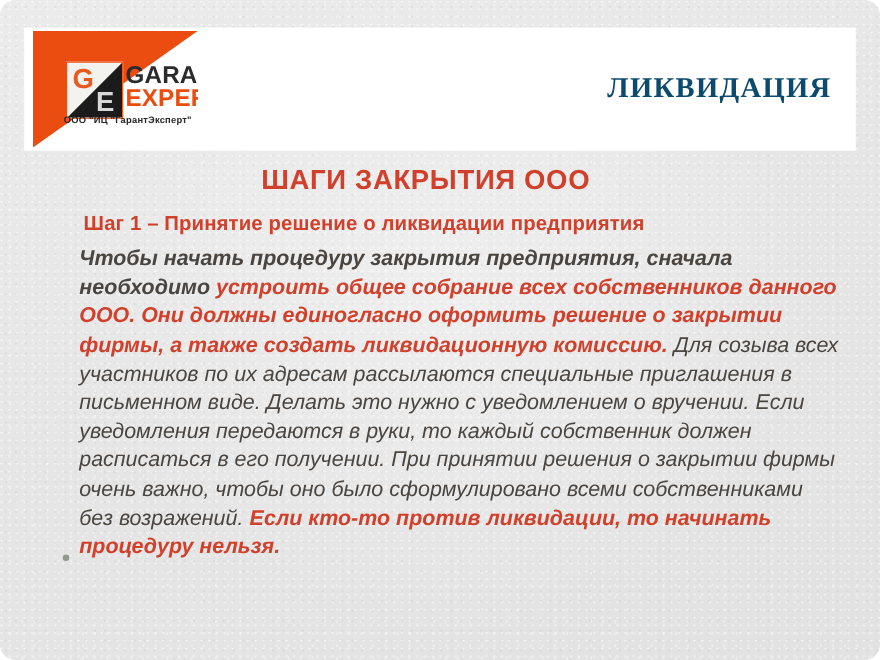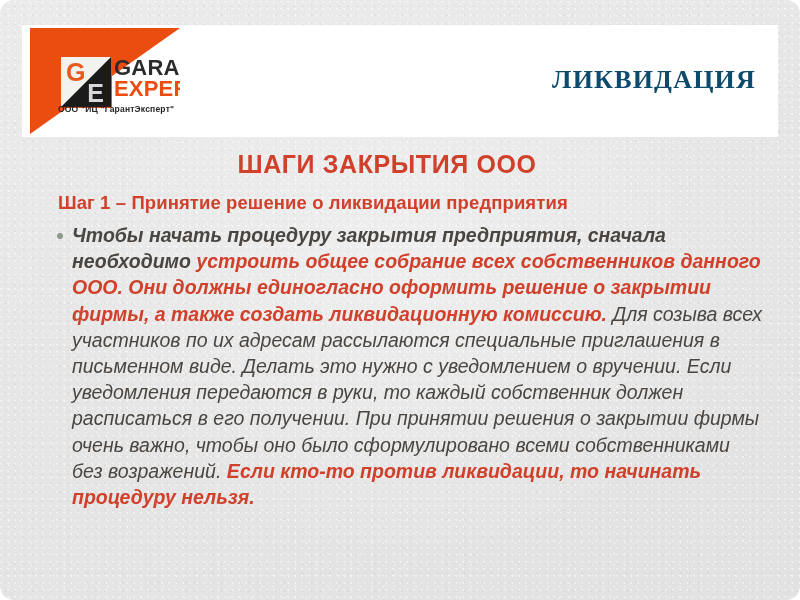--- a/index.html
+++ b/index.html
@@ -166,34 +166,34 @@
     font-family: "Liberation Sans", sans-serif;
     font-size: 25px;
     font-weight: bold;
     color: #d0402b;
     letter-spacing: 0.6px;
     padding-right: 26px;
   }
 
   #step-heading {
     margin-top: 13px;
-    padding-left: 58px;
+    padding-left: 76px;
     font-family: "Liberation Sans", sans-serif;
     font-size: 18.5px;
     font-weight: bold;
     color: #d0402b;
     letter-spacing: 0.1px;
   }
 
   #bullet-row {
     margin-top: 8px;
     padding-left: 57px;
     padding-right: 36px;
     display: flex;
-    align-items: flex-start;
+    align-items: flex-end;
   }
 
   #bullet-dot {
     flex: 0 0 auto;
     width: 6px;
     height: 6px;
     border-radius: 50%;
     background: #8d9a88;
     margin-top: 11px;
     margin-right: 9px;

